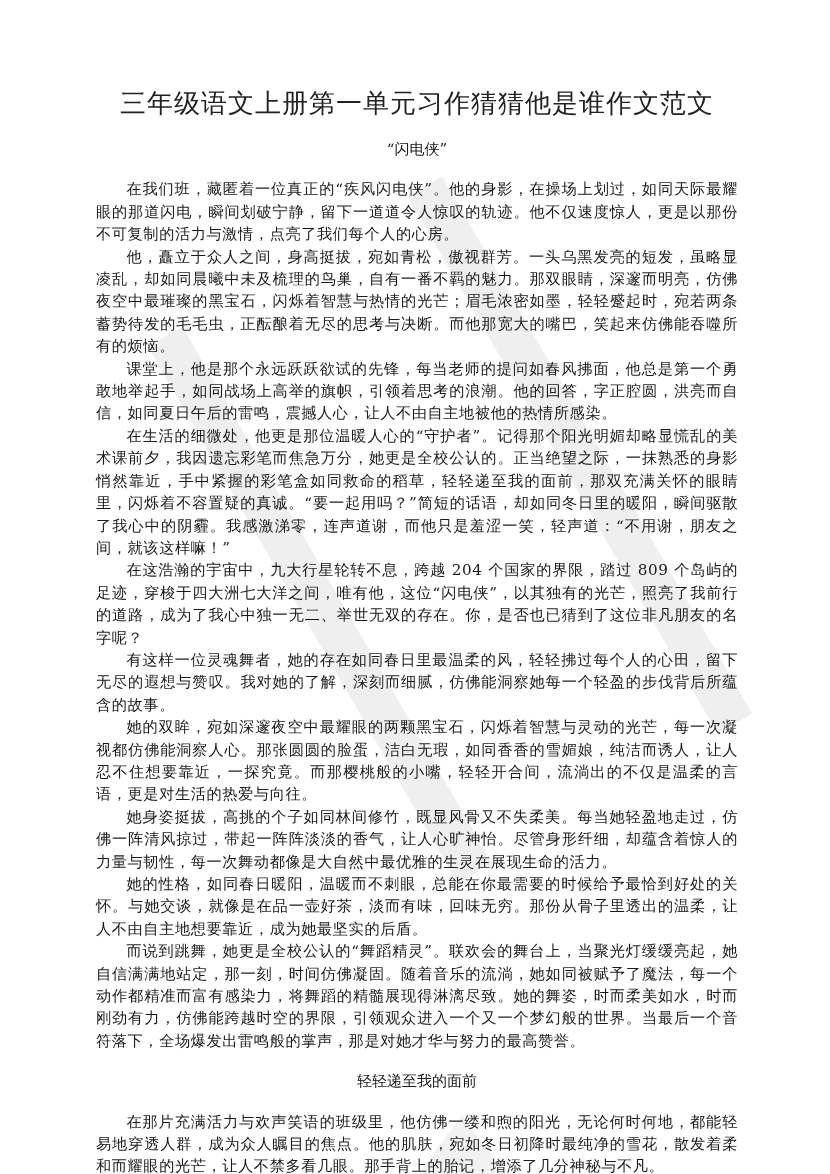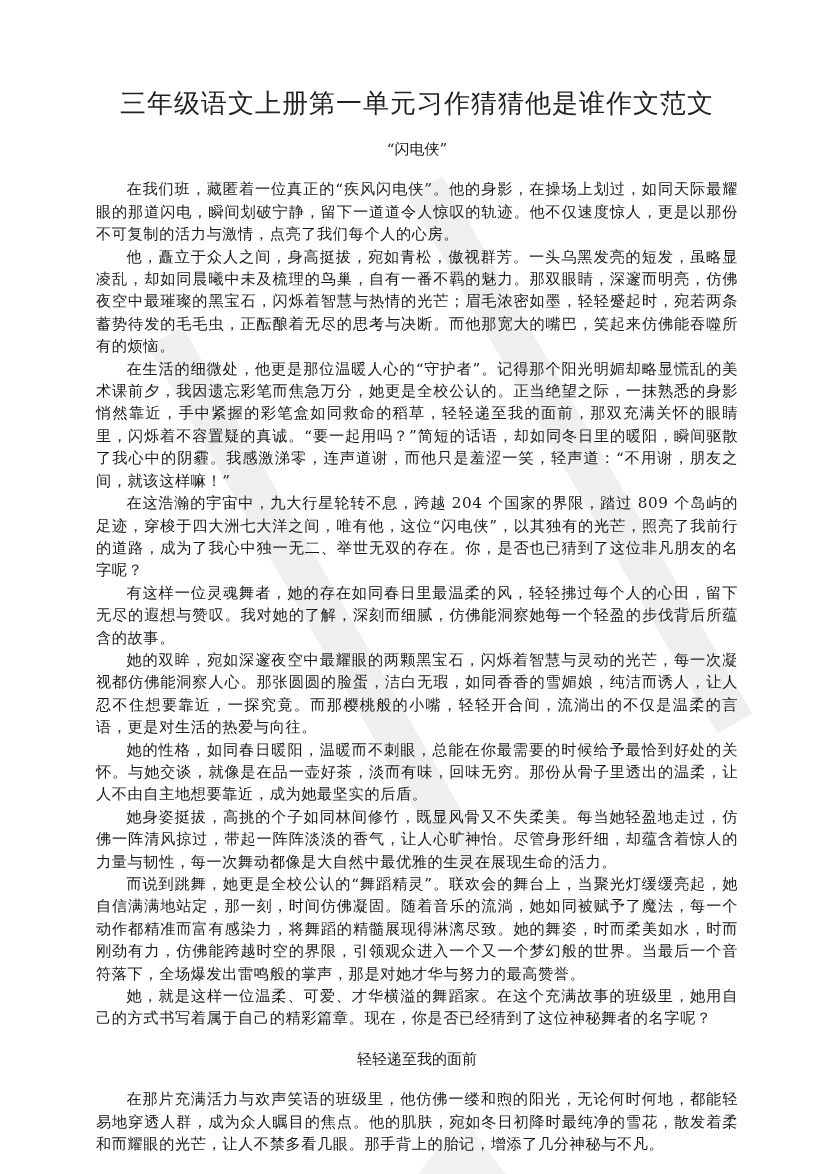--- a/index.html
+++ b/index.html
@@ -48,31 +48,31 @@
   </div>
   <div class="wm-logo"></div>
 
   <div class="content">
     <h1>三年级语文上册第一单元习作猜猜他是谁作文范文</h1>
 
     <div>
       <div class="section-title">“闪电侠”</div>
       <p>在我们班，藏匿着一位真正的“疾风闪电侠”。他的身影，在操场上划过，如同天际最耀眼的那道闪电，瞬间划破宁静，留下一道道令人惊叹的轨迹。他不仅速度惊人，更是以那份不可复制的活力与激情，点亮了我们每个人的心房。</p>
       <p>他，矗立于众人之间，身高挺拔，宛如青松，傲视群芳。一头乌黑发亮的短发，虽略显凌乱，却如同晨曦中未及梳理的鸟巢，自有一番不羁的魅力。那双眼睛，深邃而明亮，仿佛夜空中最璀璨的黑宝石，闪烁着智慧与热情的光芒；眉毛浓密如墨，轻轻蹙起时，宛若两条蓄势待发的毛毛虫，正酝酿着无尽的思考与决断。而他那宽大的嘴巴，笑起来仿佛能吞噬所有的烦恼。</p>
+      <p>课堂上，他是那个永远跃跃欲试的先锋，每当老师的提问如春风拂面，他总是第一个勇敢地举起手，如同战场上高举的旗帜，引领着思考的浪潮。他的回答，字正腔圆，洪亮而自信，如同夏日午后的雷鸣，震撼人心，让人不由自主地被他的热情所感染。</p>
       <p>在生活的细微处，他更是那位温暖人心的“守护者”。记得那个阳光明媚却略显慌乱的美术课前夕，我因遗忘彩笔而焦急万分，她更是全校公认的。正当绝望之际，一抹熟悉的身影悄然靠近，手中紧握的彩笔盒如同救命的稻草，轻轻递至我的面前，那双充满关怀的眼睛里，闪烁着不容置疑的真诚。“要一起用吗？”简短的话语，却如同冬日里的暖阳，瞬间驱散了我心中的阴霾。我感激涕零，连声道谢，而他只是羞涩一笑，轻声道：“不用谢，朋友之间，就该这样嘛！”</p>
       <p>在这浩瀚的宇宙中，九大行星轮转不息，跨越 204 个国家的界限，踏过 809 个岛屿的足迹，穿梭于四大洲七大洋之间，唯有他，这位“闪电侠”，以其独有的光芒，照亮了我前行的道路，成为了我心中独一无二、举世无双的存在。你，是否也已猜到了这位非凡朋友的名字呢？</p>
     </div>
 
     <div>
       <p>有这样一位灵魂舞者，她的存在如同春日里最温柔的风，轻轻拂过每个人的心田，留下无尽的遐想与赞叹。我对她的了解，深刻而细腻，仿佛能洞察她每一个轻盈的步伐背后所蕴含的故事。</p>
       <p>她的双眸，宛如深邃夜空中最耀眼的两颗黑宝石，闪烁着智慧与灵动的光芒，每一次凝视都仿佛能洞察人心。那张圆圆的脸蛋，洁白无瑕，如同香香的雪媚娘，纯洁而诱人，让人忍不住想要靠近，一探究竟。而那樱桃般的小嘴，轻轻开合间，流淌出的不仅是温柔的言语，更是对生活的热爱与向往。</p>
+      <p>她身姿挺拔，高挑的个子如同林间修竹，既显风骨又不失柔美。每当她轻盈地走过，仿佛一阵清风掠过，带起一阵阵淡淡的香气，让人心旷神怡。尽管身形纤细，却蕴含着惊人的力量与韧性，每一次舞动都像是大自然中最优雅的生灵在展现生命的活力。</p>
       <p>她的性格，如同春日暖阳，温暖而不刺眼，总能在你最需要的时候给予最恰到好处的关怀。与她交谈，就像是在品一壶好茶，淡而有味，回味无穷。那份从骨子里透出的温柔，让人不由自主地想要靠近，成为她最坚实的后盾。</p>
-      <p>她身姿挺拔，高挑的个子如同林间修竹，既显风骨又不失柔美。每当她轻盈地走过，仿佛一阵清风掠过，带起一阵阵淡淡的香气，让人心旷神怡。尽管身形纤细，却蕴含着惊人的力量与韧性，每一次舞动都像是大自然中最优雅的生灵在展现生命的活力。</p>
       <p>而说到跳舞，她更是全校公认的“舞蹈精灵”。联欢会的舞台上，当聚光灯缓缓亮起，她自信满满地站定，那一刻，时间仿佛凝固。随着音乐的流淌，她如同被赋予了魔法，每一个动作都精准而富有感染力，将舞蹈的精髓展现得淋漓尽致。她的舞姿，时而柔美如水，时而刚劲有力，仿佛能跨越时空的界限，引领观众进入一个又一个梦幻般的世界。当最后一个音符落下，全场爆发出雷鸣般的掌声，那是对她才华与努力的最高赞誉。</p>
-      <p>她，就是这样一位温柔、可爱、才华横溢的舞蹈家。在这个充满故事的班级里，她用自己的方式书写着属于自己的精彩篇章。现在，你是否已经猜到了这位神秘舞者的名字呢？</p>
     </div>
 
     <div>
       <div class="section-title">轻轻递至我的面前</div>
       <p>在那片充满活力与欢声笑语的班级里，他仿佛一缕和煦的阳光，无论何时何地，都能轻易地穿透人群，成为众人瞩目的焦点。他的肌肤，宛如冬日初降时最纯净的雪花，散发着柔和而耀眼的光芒，让人不禁多看几眼。那手背上的胎记，增添了几分神秘与不凡。</p>
 
     </div>
   </div>
 </div>
 

